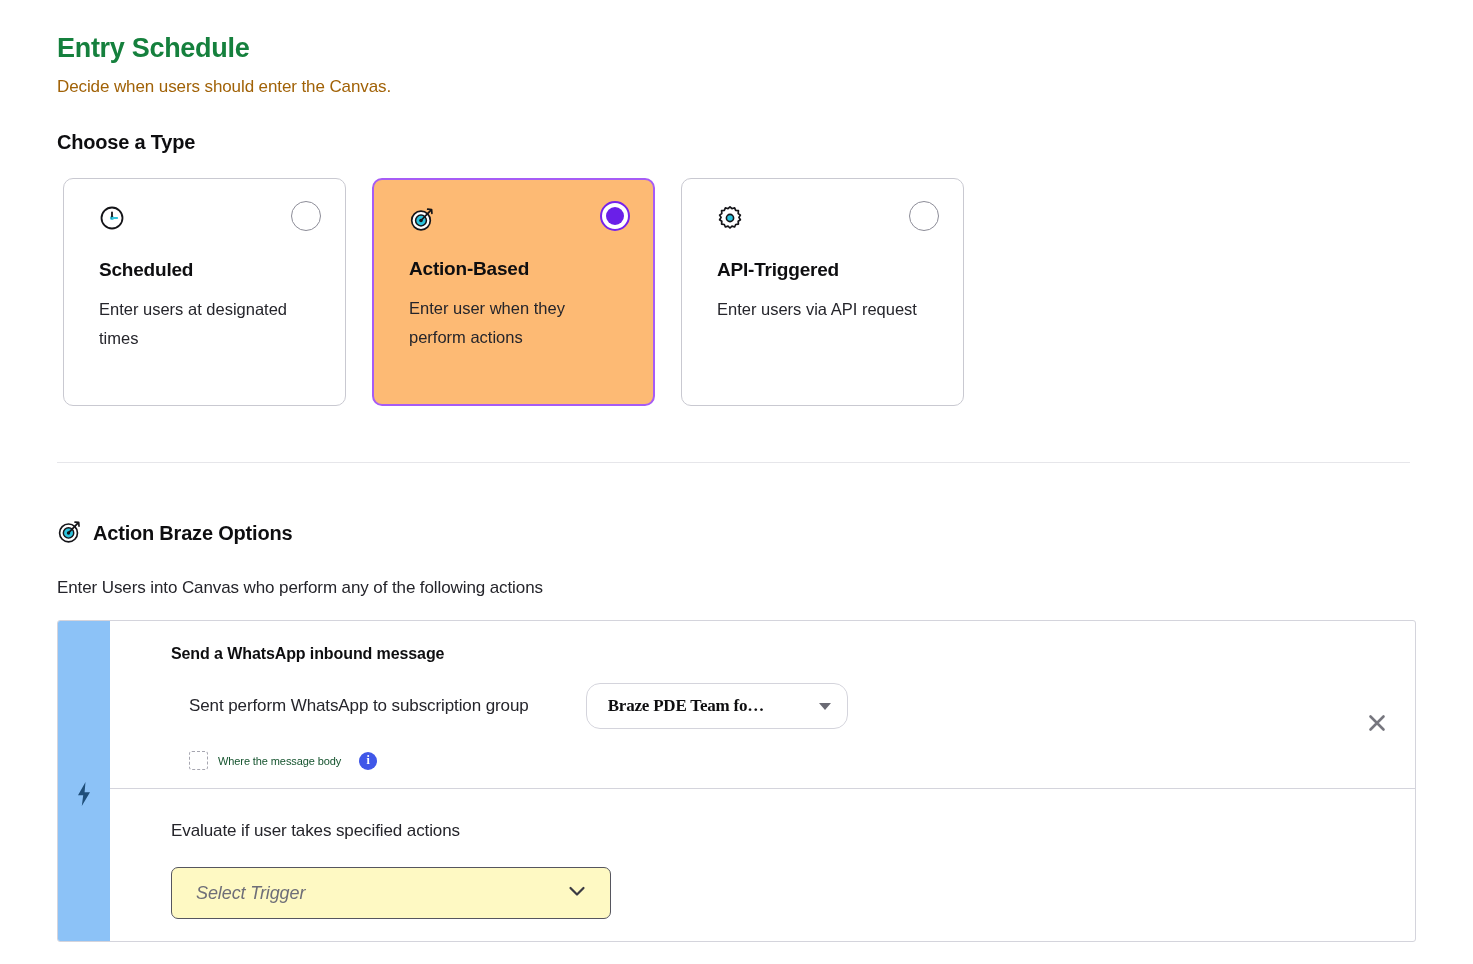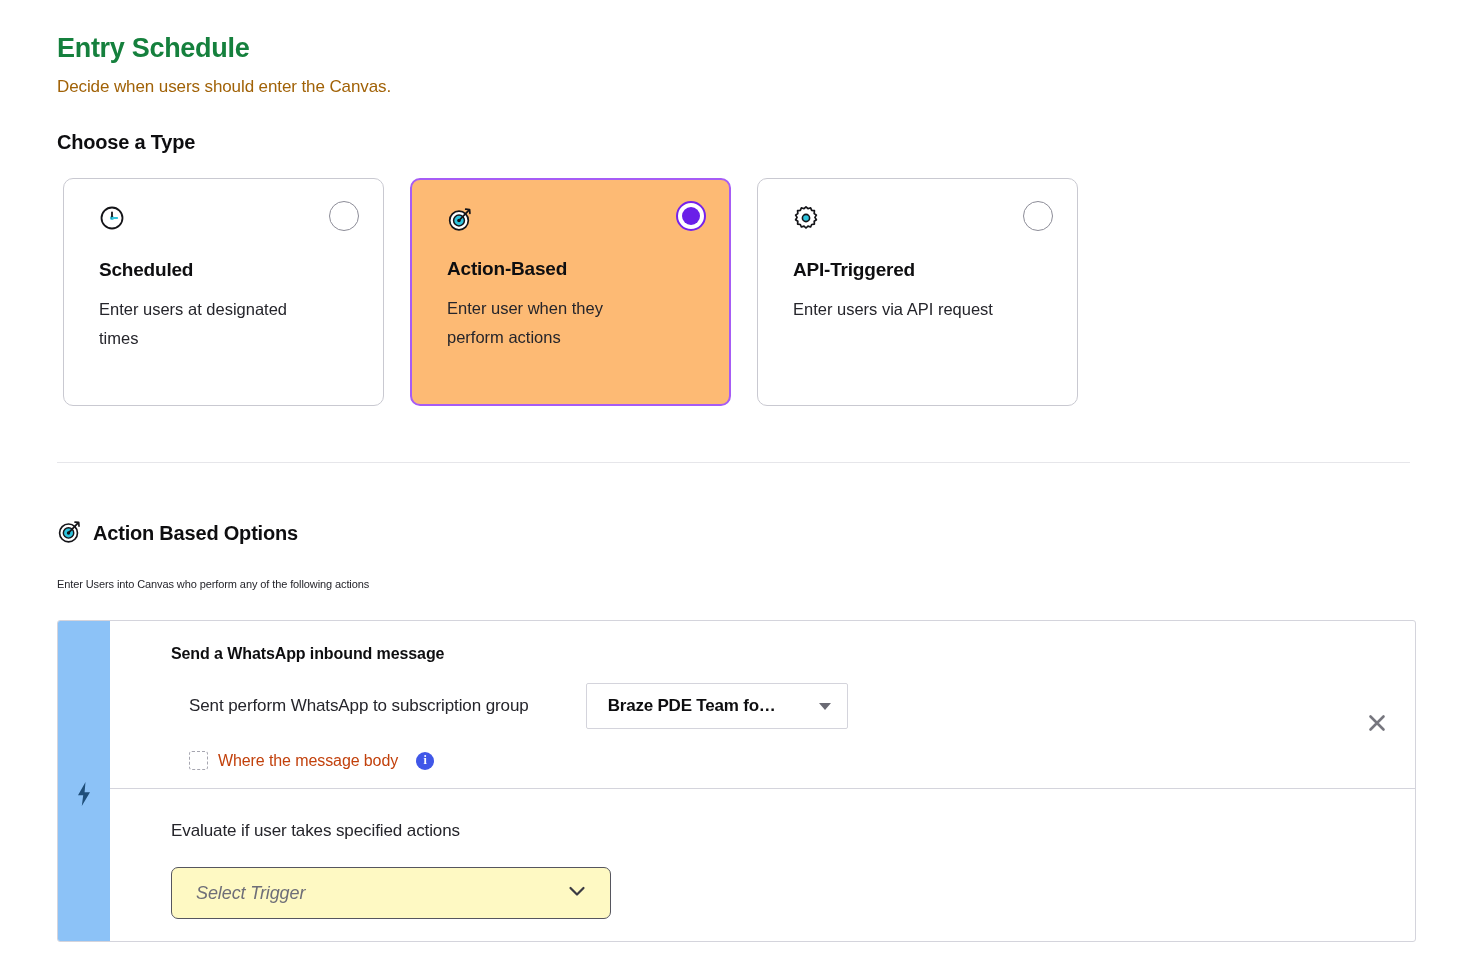--- a/index.html
+++ b/index.html
@@ -39,21 +39,21 @@
     left: 57px; top: 131px;
     font-size: 20px;
     font-weight: 700;
     color: #0e0e10;
     letter-spacing: -0.2px;
   }
 
   
   .cards { position: absolute; left: 63px; top: 178px; display: flex; gap: 26px; }
   .card {
-    width: 321px; height: 228px;
+    width: 283px; height: 228px;
     border: 1px solid #c9c9d1;
     border-radius: 10px;
     background: #ffffff;
     position: relative;
     padding: 26px 0 0 35px;
   }
   .card.selected {
     background: #fdba74;
     border: 2px solid #a65cf5;
   }
@@ -108,21 +108,21 @@
     position: absolute;
     left: 57px; top: 519px;
     display: flex; align-items: center; gap: 11px;
   }
   .section-head .ttl {
     font-size: 20px; font-weight: 700; color: #0e0e10; letter-spacing: -0.2px;
   }
   .section-sub {
     position: absolute;
     left: 57px; top: 578px;
-    font-size: 11px;
+    font-size: 17px;
     color: #25252b;
     letter-spacing: -0.1px;
   }
 
   
   .panel {
     position: absolute;
     left: 57px; top: 620px;
     width: 1359px; height: 322px;
     border: 1px solid #d4d4dc;
@@ -158,25 +158,26 @@
     margin-top: 20px;
     display: flex; align-items: center;
   }
   .trigger-row .lbl {
     font-size: 17px; color: #25252b; padding-left: 18px; letter-spacing: -0.1px;
   }
   .subgroup-select {
     margin-left: 57px;
     min-width: 262px; height: 46px;
     border: 1px solid #d4d4dc;
-    border-radius: 2px;
+    border-radius: 14px;
     background: #fff;
     display: flex; align-items: center; justify-content: space-between;
     padding: 0 16px 0 21px;
     cursor: pointer;
+    font-family: Liberation Serif, serif;
   }
   .subgroup-select .val {
     font-size: 17px; font-weight: 700; color: #0e0e10; letter-spacing: -0.2px;
   }
   .caret-solid {
     width: 0; height: 0;
     border-left: 6px solid transparent;
     border-right: 6px solid transparent;
     border-top: 7px solid #6a6a74;
     margin-left: 14px;
@@ -185,21 +186,21 @@
     margin-top: 22px;
     display: flex; align-items: center; gap: 10px; padding-left: 18px;
   }
   .dash-box {
     width: 19px; height: 19px;
     border: 1.6px dashed #a6a6b0;
     border-radius: 3px;
     background: #fff;
     flex: 0 0 19px;
   }
-  .cond-row .ctext { font-size: 16px; color: #c2410c; letter-spacing: -0.1px; }
+  .cond-row .ctext { font-size: 11px; color: #14532d; letter-spacing: -0.1px; }
   .info-dot {
     width: 18px; height: 18px;
     border-radius: 50%;
     background: #4057e8;
     color: #fff;
     font-size: 12px; font-weight: 700;
     display: flex; align-items: center; justify-content: center;
     margin-left: 8px;
     font-family: "Liberation Serif", serif;
     cursor: pointer;
@@ -299,21 +300,21 @@
   <div class="section-head">
     <span>
       <svg viewBox="0 0 26 26" width="25" height="25">
         <circle cx="12" cy="14.5" r="9.3" fill="#fff" stroke="#141418" stroke-width="1.7"></circle>
         <circle cx="12" cy="14.5" r="5.4" fill="#2ec4dd" stroke="#141418" stroke-width="1.5"></circle>
         <circle cx="12" cy="14.5" r="1.8" fill="#141418"></circle>
         <path d="M12 14.5 L21.5 4.6" stroke="#141418" stroke-width="1.8" stroke-linecap="round"></path>
         <path d="M18.7 3.2 L22.6 3.5 L22.9 7.4" fill="none" stroke="#141418" stroke-width="1.7" stroke-linejoin="round" stroke-linecap="round"></path>
       </svg>
     </span>
-    <span class="ttl">Action Based Options</span>
+    <span class="ttl">Action Braze Options</span>
   </div>
 
   <div class="section-sub">Enter Users into Canvas who perform any of the following actions</div>
 
   <div class="panel">
 
     <div class="panel-rail">
       <span class="rail-bolt">
         <svg viewBox="0 0 20 26" width="20" height="26">
           <path d="M11.5 1 L4 14.2 L9.2 14.2 L7.8 25 L16 11.2 L10.6 11.2 Z" fill="#1f4e79"></path>

